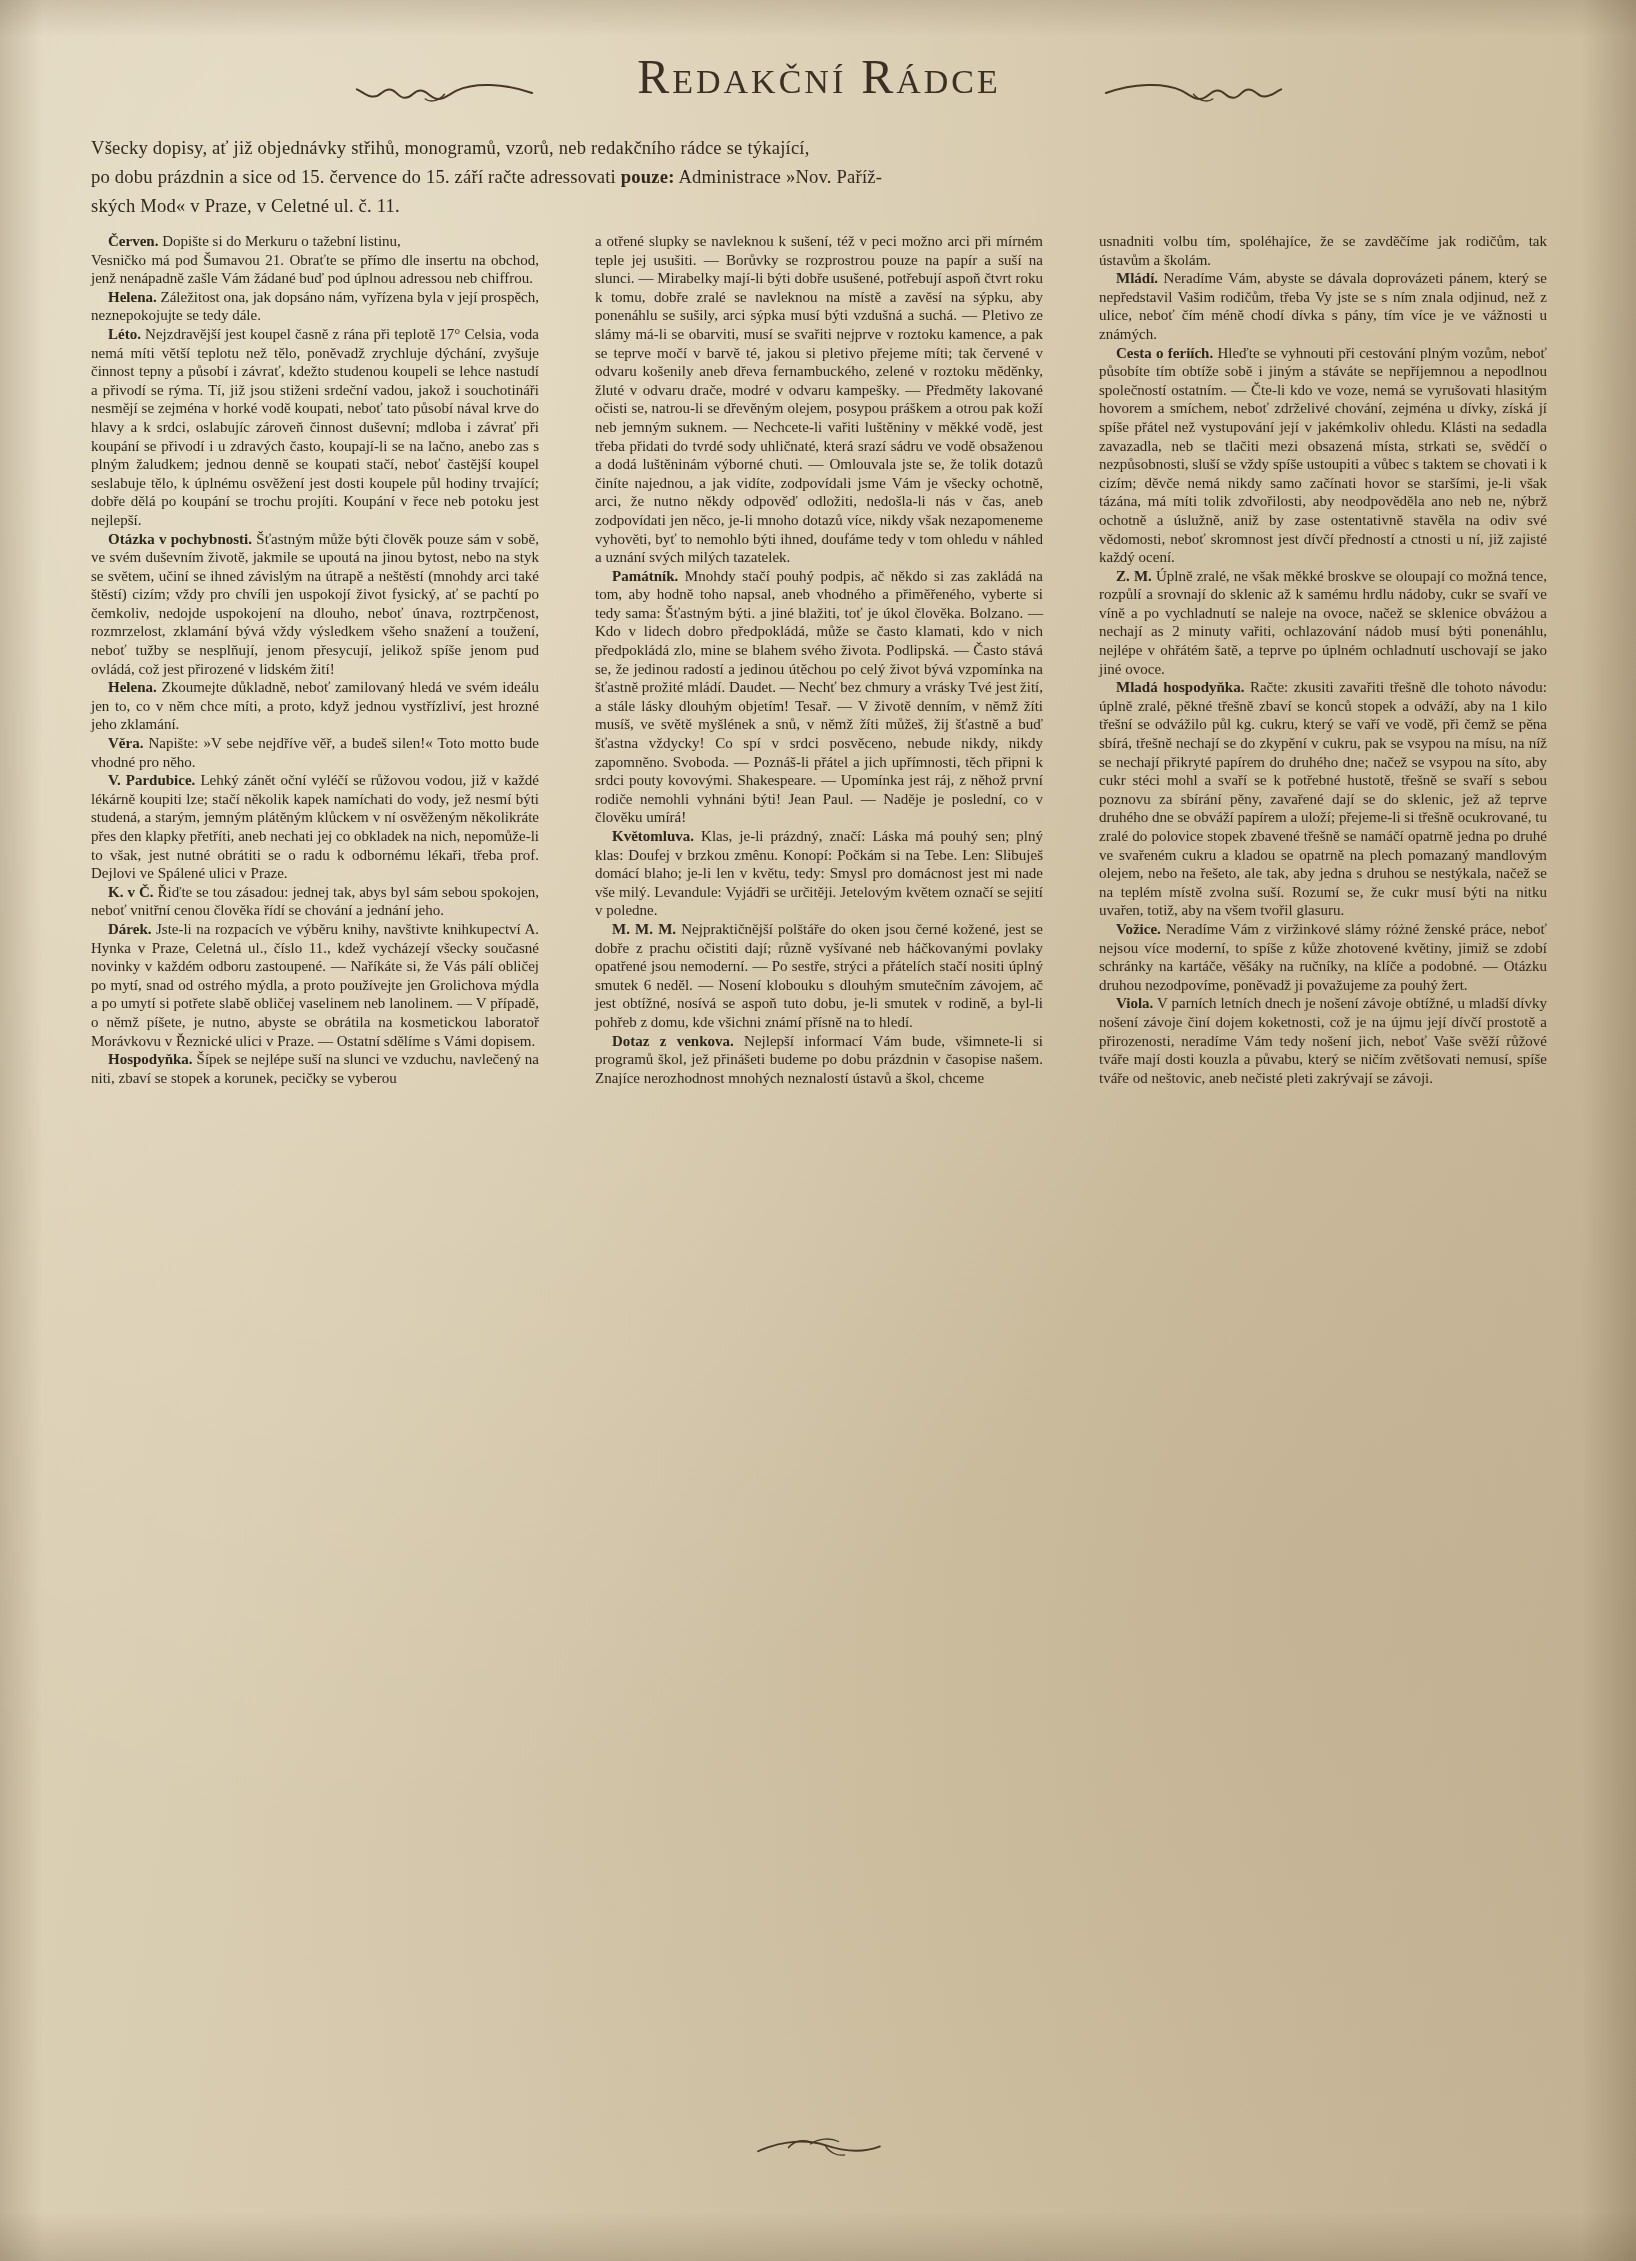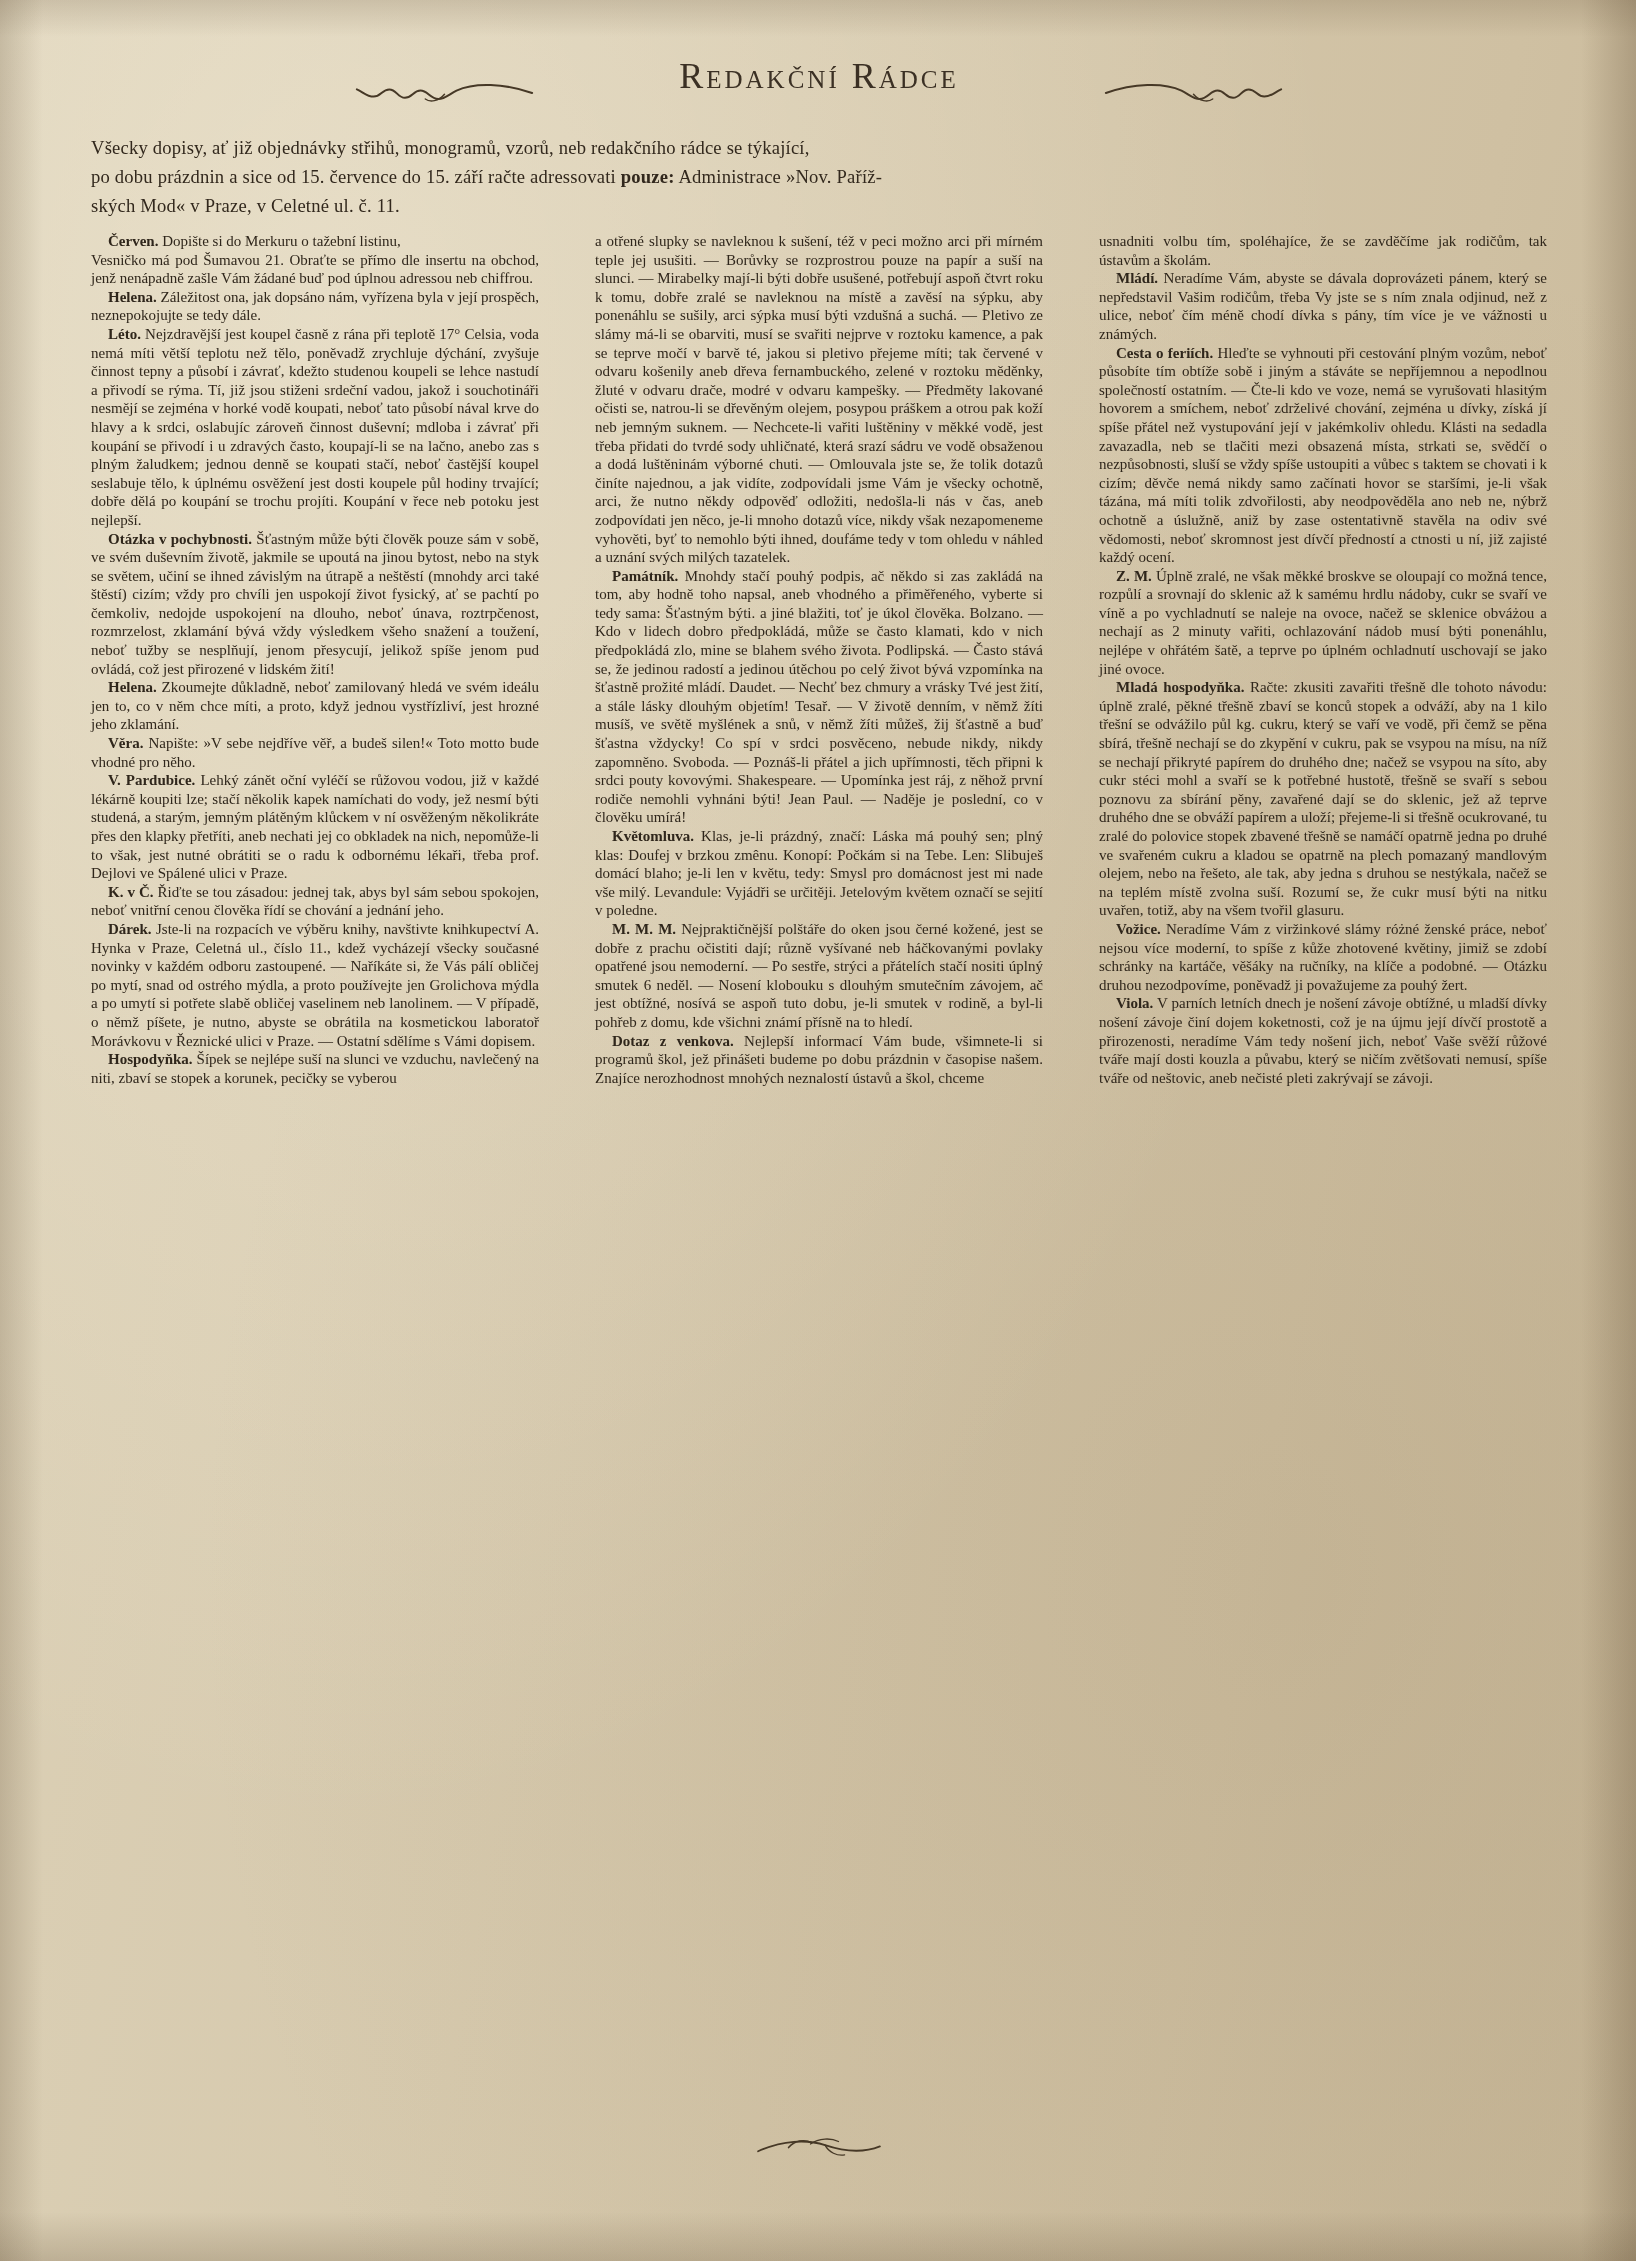--- a/index.html
+++ b/index.html
@@ -45,21 +45,21 @@
   }
 
   
   .masthead {
     position: relative;
     text-align: center;
     height: 79px;
   }
   .masthead-title {
     font-family: "Liberation Serif", serif;
-    font-size: 36px;
+    font-size: 48px;
     letter-spacing: 3px;
     color: #3b3024;
     font-variant: small-caps;
     text-transform: capitalize;
     line-height: 67px;
     font-weight: 400;
     display: inline-block;
     position: relative;
     z-index: 2;
   }

